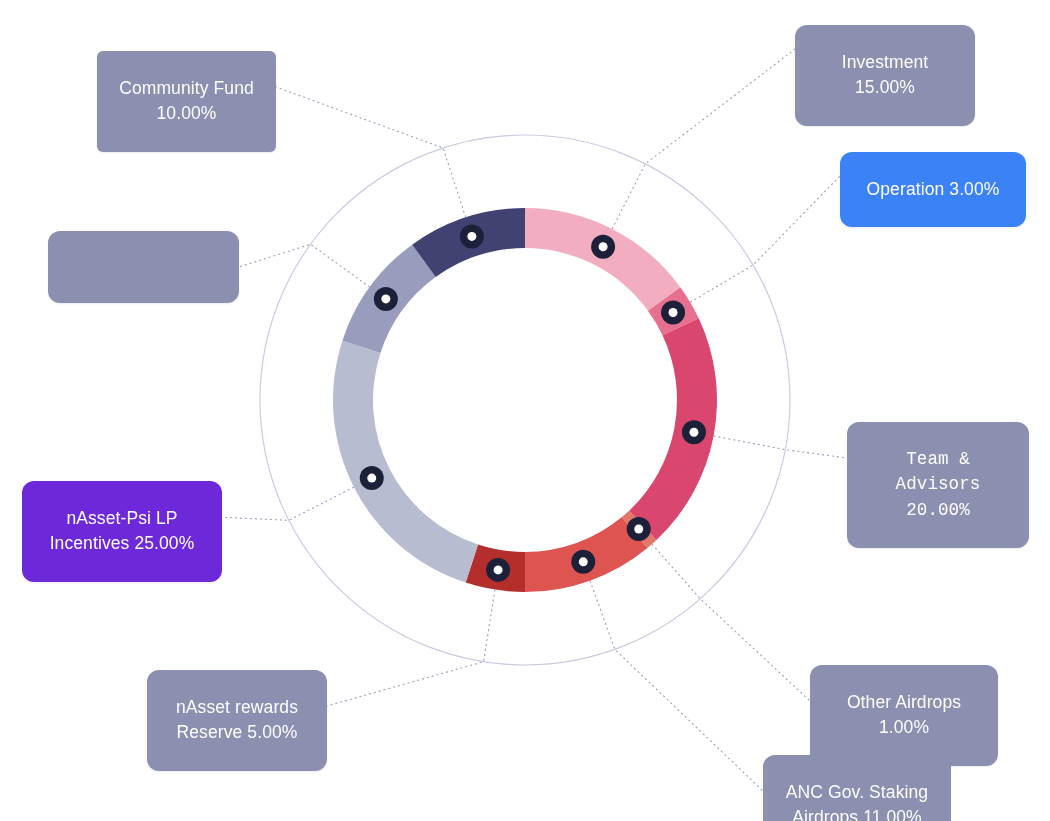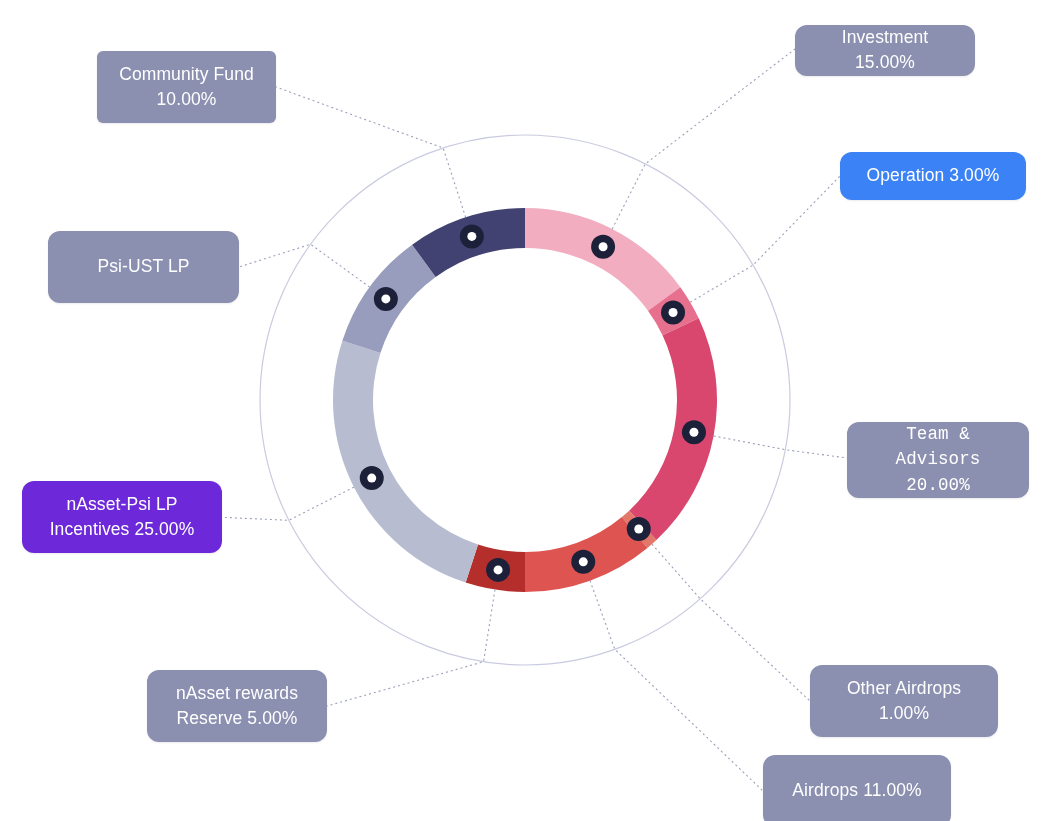--- a/index.html
+++ b/index.html
@@ -28,21 +28,21 @@
     width: 1050px;
     height: 821px;
     display: block;
   }
 
   .label-pill {
     position: absolute;
     background: #8b8fb0;
     color: #ffffff;
     border-radius: 12px;
-    padding: 0 16px;
+    padding: 25px 16px;
     font-size: 17.5px;
     line-height: 1.45;
     text-align: center;
     box-sizing: border-box;
     letter-spacing: 0.1px;
     box-shadow: 0 1px 2px rgba(60,60,90,0.10);
     white-space: pre-line;
     display: flex;
     align-items: center;
     justify-content: center;
@@ -100,19 +100,19 @@
         <circle cx="385.849076967509" cy="298.90093660569465" r="4.5" fill="#ffffff"></circle>
         <circle cx="471.849076967509" cy="236.4182791972336" r="12" fill="#1c2039"></circle>
         <circle cx="471.849076967509" cy="236.4182791972336" r="4.5" fill="#ffffff"></circle>
       </g>
   </svg>
   <div id="label-layer">
       <div class="label-pill" style="left: 795px; top: 25px; width: 180px; min-height: 48px; background: rgb(139, 143, 176); color: rgb(255, 255, 255);"><div><span class="pill-line">Investment 15.00%</span></div></div>
       <div class="label-pill" style="left: 840px; top: 152px; width: 186px; min-height: 48px; background: #3b82f6; color: rgb(255, 255, 255);"><div><span class="pill-line">Operation 3.00%</span></div></div>
       <div class="label-pill" style="left: 847px; top: 422px; width: 182px; min-height: 72px; background: rgb(139, 143, 176); color: rgb(255, 255, 255); font-family: Liberation Mono, monospace;"><div><span class="pill-line">Team &amp; Advisors</span><span class="pill-line">20.00%</span></div></div>
       <div class="label-pill" style="left: 810px; top: 665px; width: 188px; min-height: 72px; background: rgb(139, 143, 176); color: rgb(255, 255, 255);"><div><span class="pill-line">Other Airdrops</span><span class="pill-line">1.00%</span></div></div>
-      <div class="label-pill" style="left: 763px; top: 755px; width: 188px; min-height: 72px; background: rgb(139, 143, 176); color: rgb(255, 255, 255);"><div><span class="pill-line">Airdrops 11.00%</span></div></div>
+      <div class="label-pill" style="left: 763px; top: 755px; width: 188px; min-height: 72px; background: rgb(139, 143, 176); color: rgb(255, 255, 255);"><div><span class="pill-line">ANC Gov. Staking</span><span class="pill-line">Airdrops 11.00%</span></div></div>
       <div class="label-pill" style="left: 147px; top: 670px; width: 180px; min-height: 72px; background: rgb(139, 143, 176); color: rgb(255, 255, 255);"><div><span class="pill-line">nAsset rewards</span><span class="pill-line">Reserve 5.00%</span></div></div>
       <div class="label-pill" style="left: 22px; top: 481px; width: 200px; min-height: 72px; background: #6d28d9; color: rgb(255, 255, 255);"><div><span class="pill-line">nAsset-Psi LP</span><span class="pill-line">Incentives 25.00%</span></div></div>
-      <div class="label-pill" style="left: 48px; top: 231px; width: 191px; min-height: 72px; background: rgb(139, 143, 176); color: rgb(255, 255, 255);"><div><span class="pill-line">Psi-UST LP</span></div></div>
+      <div class="label-pill" style="left: 48px; top: 231px; width: 191px; min-height: 72px; background: rgb(139, 143, 176); color: rgb(255, 255, 255);"><div></div></div>
       <div class="label-pill" style="left: 97px; top: 51px; width: 179px; min-height: 72px; background: rgb(139, 143, 176); color: rgb(255, 255, 255); border-radius: 6px;"><div><span class="pill-line">Community Fund</span><span class="pill-line">10.00%</span></div></div>
     </div>
 </div>
 
 </body></html>

